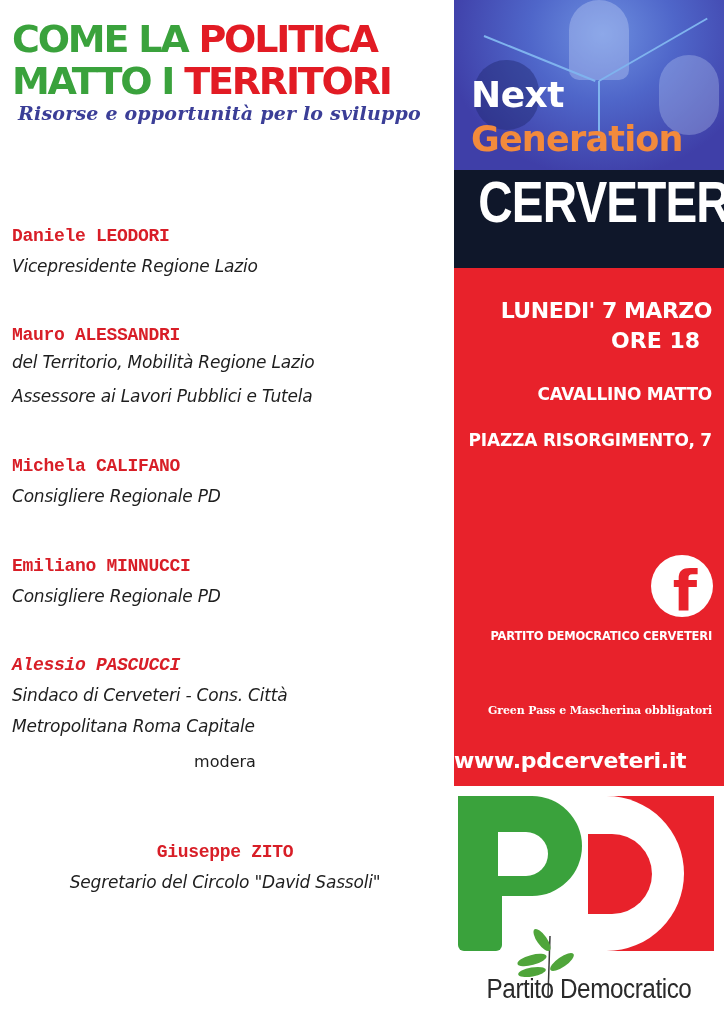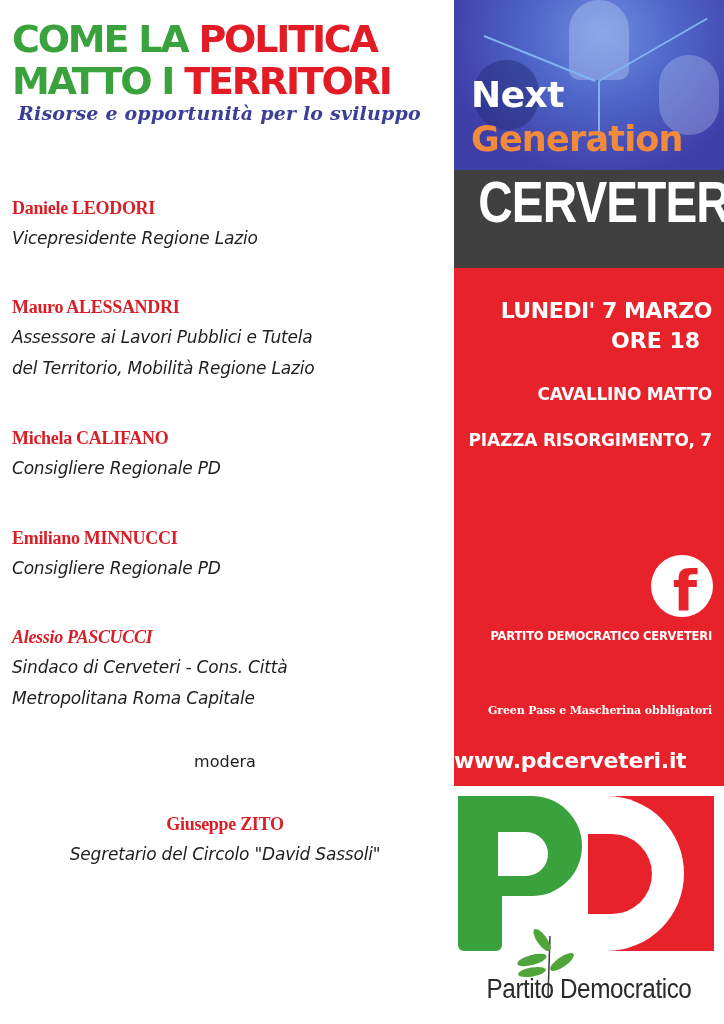--- a/index.html
+++ b/index.html
@@ -7,31 +7,31 @@
     body { position: relative; font-family: "Liberation Sans", sans-serif; }
 
     
     .title-block { position: absolute; left: 12px; top: 18px; width: 430px; }
     .title-line { font-family: "DejaVu Sans", sans-serif; font-weight: bold; font-size: 38px; line-height: 42px; letter-spacing: -2.2px; white-space: nowrap; }
     .t-green { color: #3aa23c; }
     .t-red { color: #e21b24; }
     .subtitle { font-family: "DejaVu Serif", serif; font-style: italic; font-weight: bold; color: #3b3e97; font-size: 19px; margin-left: 6px; letter-spacing: 0.2px; white-space: nowrap; }
 
     .speaker { position: absolute; left: 12px; width: 430px; }
-    .sp-name { font-family: Liberation Serif, serif; font-weight: bold; color: #d81e27; font-size: 18px; line-height: 24px; letter-spacing: -0.3px; }
+    .sp-name { font-family: Liberation Mono, monospace; font-weight: bold; color: #d81e27; font-size: 18px; line-height: 24px; letter-spacing: -0.3px; margin-top: 28px; }
     .sp-name.italic { font-style: italic; }
     .sp-role { font-family: "DejaVu Sans", sans-serif; font-style: italic; color: #1e1e1e; font-size: 17px; line-height: 31px; margin-top: 3px; letter-spacing: -0.2px; }
 
     .moderator-label { position: absolute; left: 0; width: 450px; top: 752px; text-align: center; font-family: "DejaVu Sans", sans-serif; font-size: 16px; color: #1e1e1e; }
     .moderator { position: absolute; left: 0; width: 450px; top: 812px; text-align: center; }
     .moderator .sp-name { text-align: center; }
     .moderator .sp-role { text-align: center; margin-top: 3px; }
 
     
-    .hero { position: absolute; left: 454px; top: 0; width: 270px; height: 268px; background: #404040; overflow: hidden; }
+    .hero { position: absolute; left: 454px; top: 0; width: 270px; height: 268px; background: #0f172a; overflow: hidden; }
     .hero-photo { position: absolute; left: 0; top: 0; width: 270px; height: 170px;
       background: radial-gradient(ellipse at 55% 20%, #6d8fe0 0%, #4f66c9 35%, #3f3fa8 75%); }
     .hero-fig1 { position: absolute; left: 115px; top: 0; width: 60px; height: 80px; border-radius: 30px 30px 10px 10px; background: rgba(200,215,250,0.35); }
     .hero-fig2 { position: absolute; left: 205px; top: 55px; width: 60px; height: 80px; border-radius: 30px; background: rgba(200,215,250,0.30); }
     .hero-fig3 { position: absolute; left: 20px; top: 60px; width: 65px; height: 70px; border-radius: 32px; background: rgba(30,40,110,0.45); }
     .hero-line { position: absolute; height: 2px; background: #7fb3ee; transform-origin: left center; }
     .hero-next { position: absolute; left: 17px; top: 74px; font-family: "DejaVu Sans", sans-serif; font-weight: bold; color: #ffffff; font-size: 36px; letter-spacing: -0.5px; }
     .hero-gen { position: absolute; left: 17px; top: 119px; font-family: "DejaVu Sans", sans-serif; font-weight: bold; color: #f28a3c; font-size: 35px; letter-spacing: -0.8px; white-space: nowrap; }
     .hero-city { position: absolute; left: 0; width: 270px; top: 168px; text-align: center; font-family: "Liberation Sans", sans-serif; font-weight: bold; color: #ffffff; font-size: 58px; letter-spacing: -1px; transform: scaleX(0.82); transform-origin: center; }
 
@@ -70,22 +70,22 @@
   <div class="subtitle">Risorse e opportunità per lo sviluppo</div>
 </div>
 
 <div class="speaker" style="top:196px;">
   <div class="sp-name">Daniele LEODORI</div>
   <div class="sp-role">Vicepresidente Regione Lazio</div>
 </div>
 
 <div class="speaker" style="top:295px;">
   <div class="sp-name">Mauro ALESSANDRI</div>
+  <div class="sp-role" style="margin-top:0;">del Territorio, Mobilità Regione Lazio</div>
   <div class="sp-role">Assessore ai Lavori Pubblici e Tutela</div>
-  <div class="sp-role" style="margin-top:0;">del Territorio, Mobilità Regione Lazio</div>
 </div>
 
 <div class="speaker" style="top:426px;">
   <div class="sp-name">Michela CALIFANO</div>
   <div class="sp-role">Consigliere Regionale PD</div>
 </div>
 
 <div class="speaker" style="top:526px;">
   <div class="sp-name">Emiliano MINNUCCI</div>
   <div class="sp-role">Consigliere Regionale PD</div>

